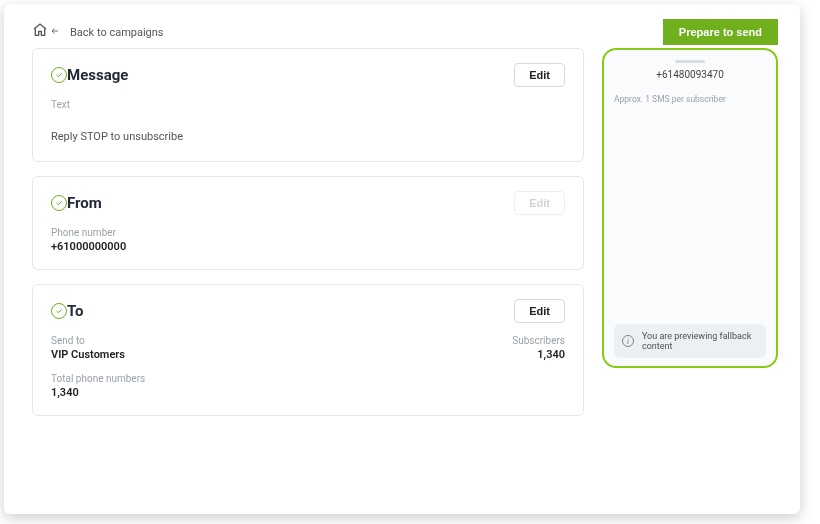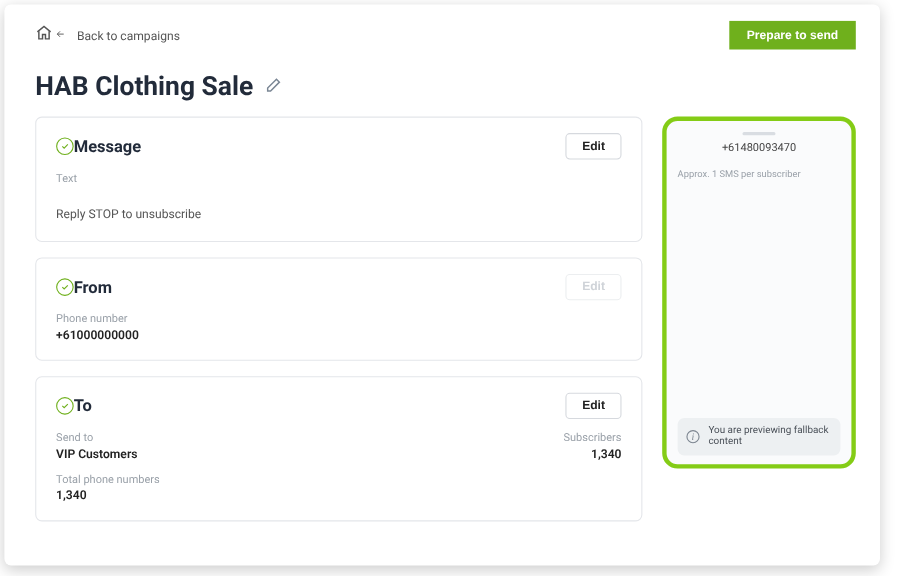--- a/index.html
+++ b/index.html
@@ -129,21 +129,21 @@
   }
   .to-row {
     display: flex;
     justify-content: space-between;
     margin-top: 12px;
   }
   
   .phone {
     width: 176px;
     height: 320px;
-    border: 4px solid #84cc16;
+    border: 2px solid #84cc16;
     border-radius: 14px;
     background: #fafbfc;
     padding: 10px 10px 8px;
     display: flex;
     flex-direction: column;
     position: relative;
   }
   .speaker {
     width: 30px; height: 3px;
     background: #d9dde2;
@@ -213,28 +213,20 @@
               <path d="M19 12H5"></path>
               <path d="M11 18l-6-6 6-6"></path>
             </svg>
         </span>
         <span>Back to campaigns</span>
       </span>
     </div>
     <button class="prepare-btn">Prepare to send</button>
   </div>
 
-  <h1 class="title">
-    <span>HAB Clothing Sale</span>
-    <span class="pencil">
-      <svg width="16" height="16" viewBox="0 0 24 24" fill="none" stroke="currentColor" stroke-width="2">
-          <path d="M17 3l4 4-12 12H5v-4L17 3z"></path>
-        </svg>
-    </span>
-  </h1>
 
   <div class="layout">
     <div class="col-left">
 
       <div class="card">
         <div class="card-head">
           <div class="card-title">
             <span class="check-icon">
               <svg width="8" height="8" viewBox="0 0 24 24" fill="none" stroke="currentColor" stroke-width="3">
                   <path d="M5 12l5 5L20 7"></path>

